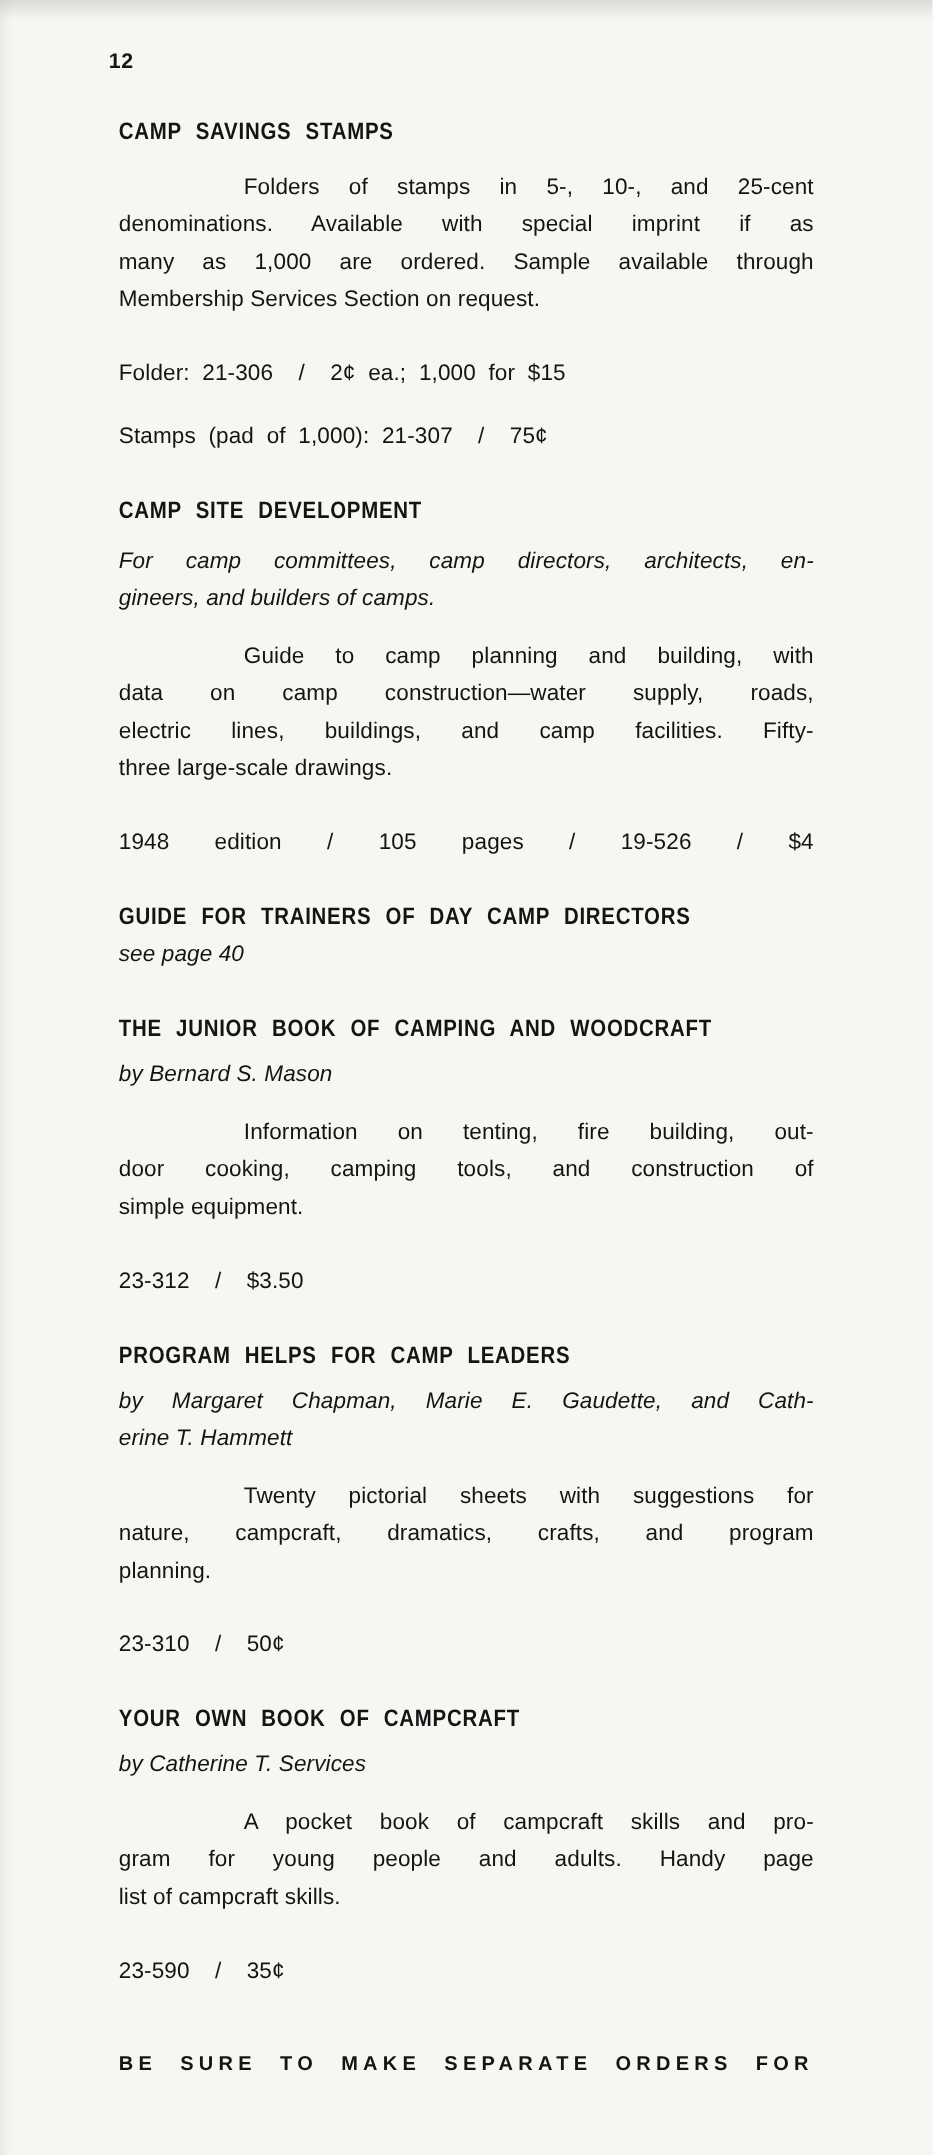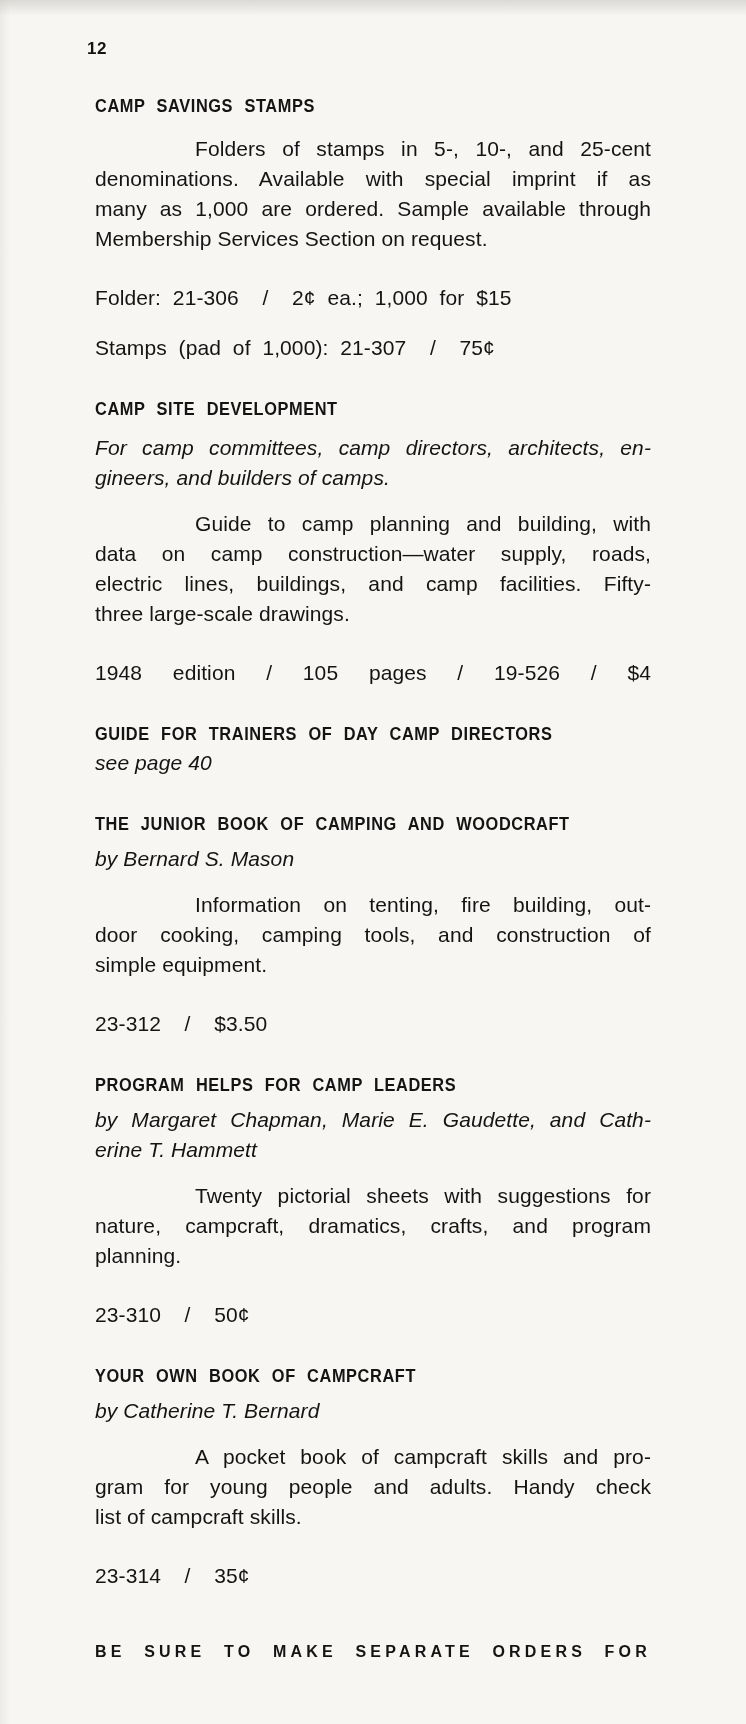--- a/index.html
+++ b/index.html
@@ -22,21 +22,21 @@
     margin:38px 0 0 -8px; font-weight:bold; font-size:17px;
     line-height:22px; letter-spacing:0.5px;
   }
   .sec { margin-top:34px; }
   .h {
     margin:0; font-weight:bold; font-size:19px; line-height:24px;
     letter-spacing:0.7px; word-spacing:0.38em; white-space:nowrap;
     transform:scaleX(0.86); transform-origin:0 50%;
   }
   .para { margin-top:16px; }
-  .line { font-size:21px; line-height:30px; letter-spacing:0.1px; }
+  .line { font-size:18px; line-height:30px; letter-spacing:0.1px; }
   .jl { text-align:justify; text-align-last:justify; }
   .indent { text-indent:100px; }
   .aud { margin-top:12px; font-style:italic; }
   .by { margin-top:8px; font-style:italic; }
   .crossref { margin-top:2px; font-style:italic; }
   .order { margin-top:29px; white-space:pre-wrap; word-spacing:0.28em; }
   .order + .order { margin-top:20px; }
   .footer {
     margin-top:50px; font-weight:bold; font-size:16px; line-height:22px;
     letter-spacing:4.2px; text-align:justify; text-align-last:justify;
@@ -109,26 +109,26 @@
         <div class="line jl indent">Twenty pictorial sheets with suggestions for</div>
         <div class="line jl">nature, campcraft, dramatics, crafts, and program</div>
         <div class="line">planning.</div>
       </div>
       <div class="line order">23-310  /  50¢</div>
     </section>
 
     <section class="sec">
       <h2 class="h">YOUR OWN BOOK OF CAMPCRAFT</h2>
       <div class="by">
-        <div class="line">by Catherine T. Bernard</div>
+        <div class="line">by Catherine T. Services</div>
       </div>
       <div class="para">
         <div class="line jl indent">A pocket book of campcraft skills and pro-</div>
-        <div class="line jl">gram for young people and adults. Handy check</div>
+        <div class="line jl">gram for young people and adults. Handy page</div>
         <div class="line">list of campcraft skills.</div>
       </div>
-      <div class="line order">23-314  /  35¢</div>
+      <div class="line order">23-590  /  35¢</div>
     </section>
 
     <div class="footer">BE SURE TO MAKE SEPARATE ORDERS FOR</div>
 
   </main>
 </div>
 
 </body></html>

